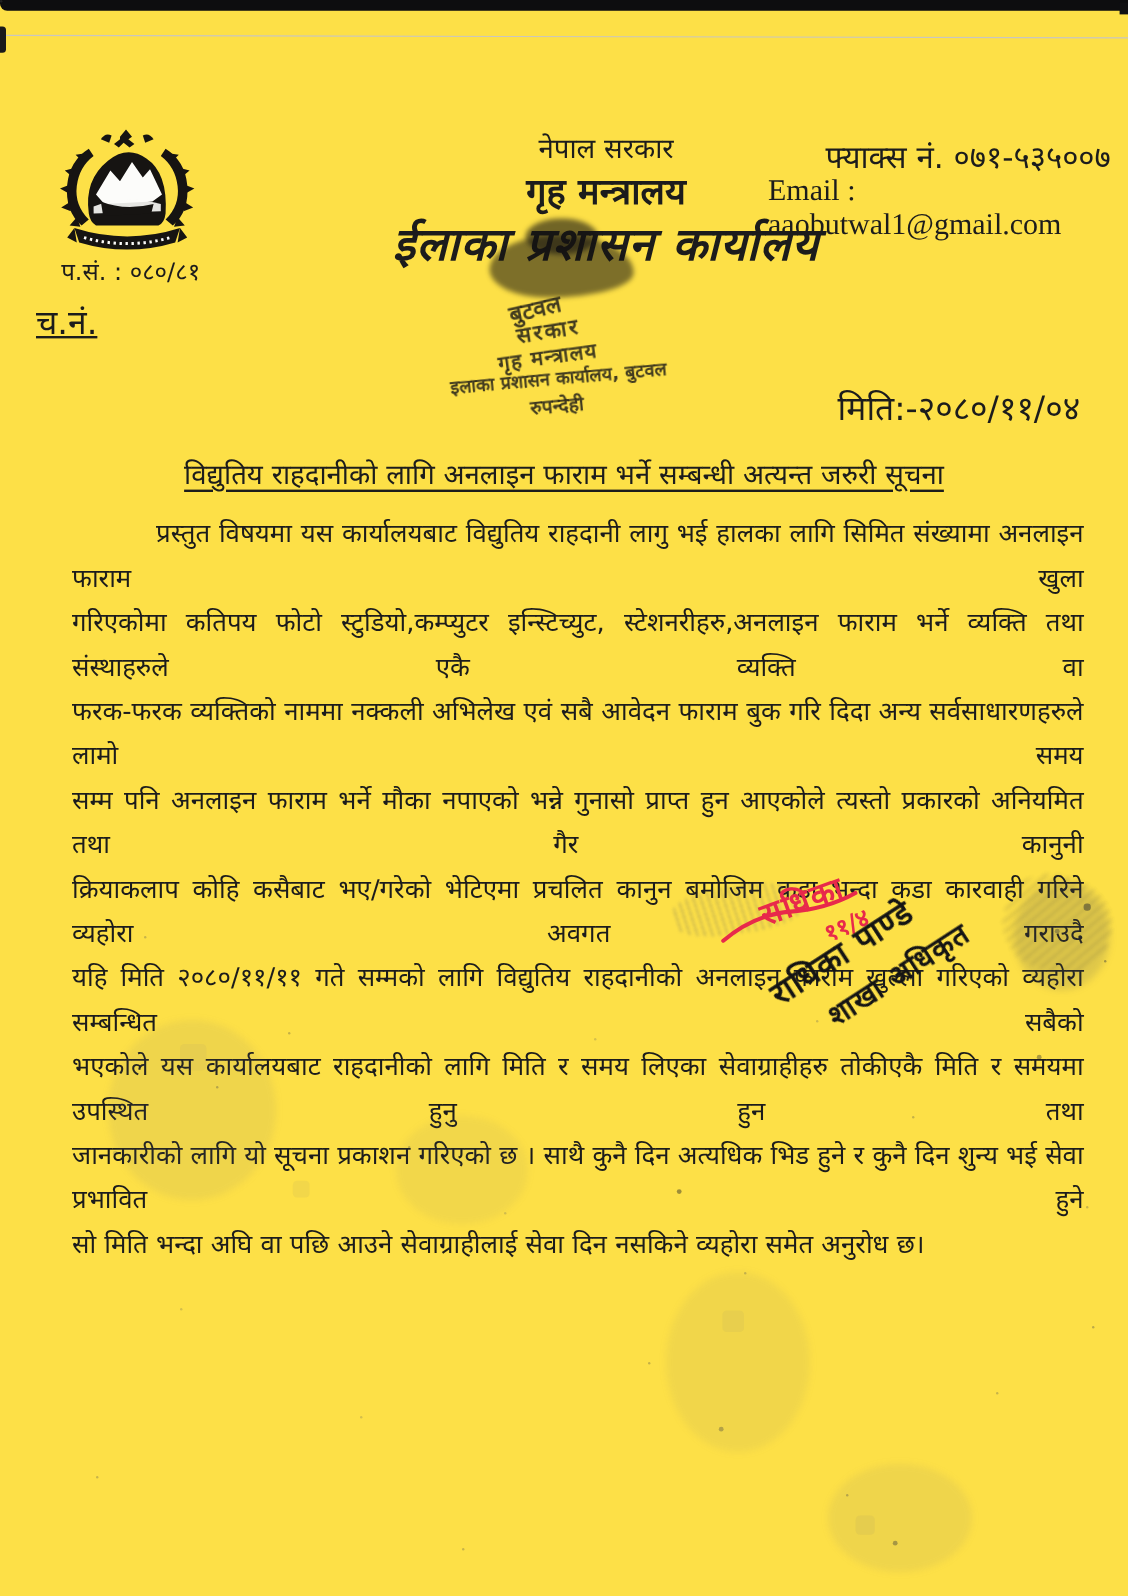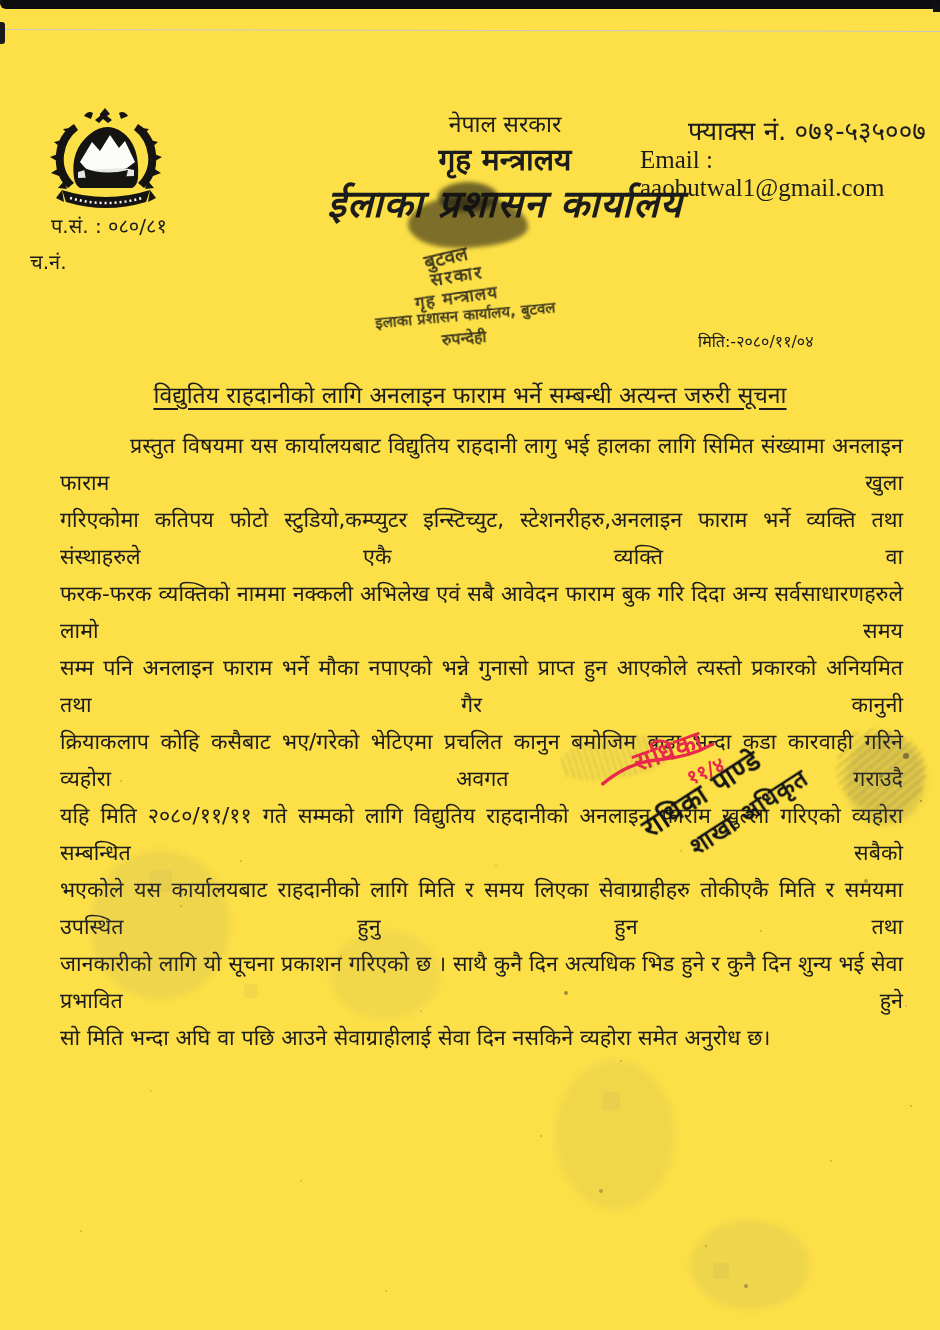--- a/index.html
+++ b/index.html
@@ -35,22 +35,22 @@
   .smudge{position:absolute;border-radius:50%;filter:blur(3px);}
   
   .emblem{position:absolute;left:44px;top:106px;width:124px;height:114px;}
   
   .h-govt{position:absolute;left:320px;top:107px;width:370px;text-align:center;font-size:23px;}
   .h-ministry{position:absolute;left:320px;top:138px;width:370px;text-align:center;font-size:30px;font-weight:bold;}
   .h-office{position:absolute;left:230px;top:176px;width:550px;text-align:center;font-size:38px;font-weight:bold;letter-spacing:1px;font-style:italic;}
   .h-fax{position:absolute;left:688px;top:112px;font-size:26px;}
   .h-email{position:absolute;left:640px;top:146px;font-size:25px;font-family:"Liberation Serif","DejaVu Serif",serif;}
   .ref-no{position:absolute;left:30px;top:212px;font-size:20px;margin-left:21px;}
-  .ch-no{position:absolute;left:30px;top:248px;font-size:20px;}
-  .date-line{position:absolute;left:698px;top:330px;font-size:16px;}
+  .ch-no{position:absolute;left:30px;top:248px;font-size:28px;text-decoration:underline;}
+  .date-line{position:absolute;left:698px;top:320px;font-size:28px;}
   
   .stamp{position:absolute;left:360px;top:205px;width:260px;height:135px;
     filter:blur(0.5px);color:rgba(25,23,22,.82);transform:rotate(-7deg);}
   .stamp div{position:absolute;white-space:nowrap;font-weight:bold;}
   .stamp .s0{left:66px;top:34px;font-size:19px;transform:rotate(-6deg);}
   .stamp .s1{left:70px;top:54px;font-size:18px;transform:rotate(-2deg);letter-spacing:2px;}
   .stamp .s2{left:52px;top:76px;font-size:17px;transform:rotate(-1deg);letter-spacing:1px;}
   .stamp .s3{left:10px;top:96px;font-size:15px;transform:rotate(2deg);}
   .stamp .s4{left:74px;top:118px;font-size:16px;transform:rotate(2deg);}
   .stamp-blob{position:absolute;left:408px;top:196px;width:120px;height:52px;background:rgba(20,18,16,.55);

